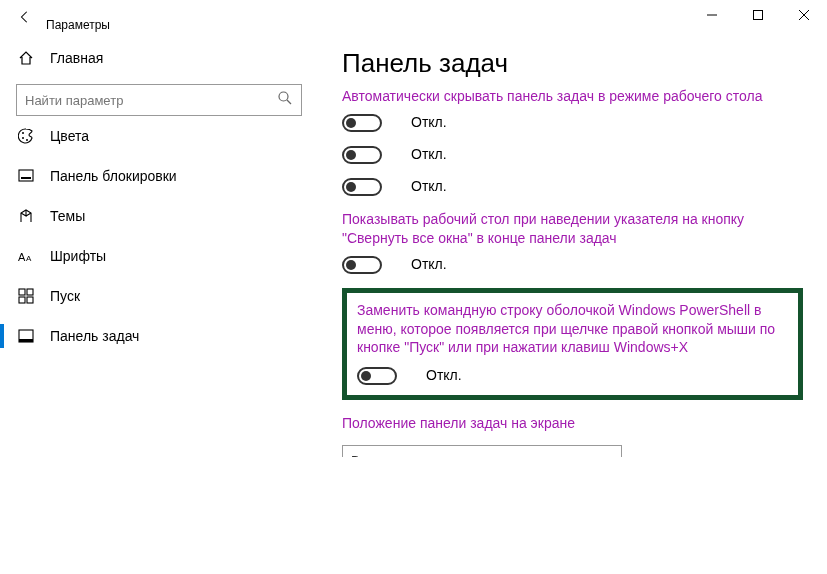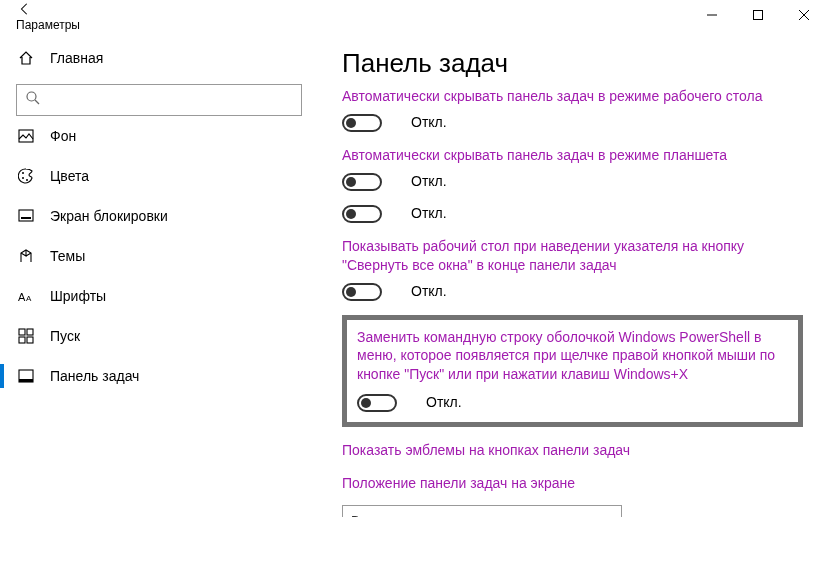--- a/index.html
+++ b/index.html
@@ -1,17 +1,17 @@
 <!DOCTYPE html>
 <html><head>
   <meta charset="utf-8">
   <style>
     * { margin: 0; padding: 0; box-sizing: border-box; font-family: "Segoe UI", Tahoma, sans-serif; }
     body { background: #fff; width: 827px; height: 574px; overflow: hidden; position: relative; }
-    .titlebar { height: 32px; display: flex; align-items: flex-start; padding-left: 10px; flex-direction: column; }
+    .titlebar { height: 32px; display: flex; align-items: flex-end; padding-left: 10px; }
     .titlebar-back { width: 30px; height: 30px; display: flex; align-items: center; justify-content: center; cursor: pointer; }
     .titlebar-title { font-size: 12px; margin-left: 6px; color: #000; }
     .win-controls { position: absolute; top: 0; right: 0; display: flex; }
     .win-btn { width: 46px; height: 30px; display: flex; align-items: center; justify-content: center; cursor: pointer; }
     .win-btn svg { width: 10px; height: 10px; }
     .container { display: flex; height: calc(100% - 32px); }
     .sidebar { width: 318px; padding: 10px 0 8px 0; }
     .home-row { display: flex; align-items: center; padding: 8px 16px; cursor: pointer; }
     .home-row .icon { width: 20px; display: flex; justify-content: center; }
     .home-row .label { margin-left: 14px; font-size: 14px; color: #000; }
@@ -26,21 +26,21 @@
     .content { flex: 1; padding: 16px 24px 0 24px; overflow: hidden; }
     .page-title { font-size: 26px; font-weight: 400; margin-bottom: 8px; color: #000; }
     .setting-block { margin-bottom: 14px; }
     .setting-desc { font-size: 14px; color: #a21caf; line-height: 1.35; margin-bottom: 8px; }
     .toggle-row { display: flex; gap: 29px; }
     .toggle { width: 40px; height: 18px; border: 2px solid #333; border-radius: 10px; position: relative; cursor: pointer; background: #fff; }
     .toggle .knob { width: 10px; height: 10px; background: #333; border-radius: 50%; position: absolute; top: 2px; left: 2px; }
     .toggle.on { background: #0078d4; border-color: #0078d4; }
     .toggle.on .knob { background: #fff; left: auto; right: 2px; }
     .toggle-label { font-size: 14px; color: #000; }
-    .highlight-box { border: 5px solid #737373; padding: 8px 10px 10px 10px; margin-bottom: 14px; }
+    .highlight-box { border: 5px solid #14532d; padding: 8px 10px 10px 10px; margin-bottom: 14px; }
     .highlight-box .setting-desc { margin-bottom: 10px; }
     .first-cut .setting-desc { white-space: nowrap; overflow: hidden; }
     .dropdown { border: 1px solid #999; height: 30px; width: 280px; display: flex; align-items: center; justify-content: space-between; padding: 0 8px; margin-top: 4px; cursor: pointer; }
     .dropdown .dd-label { font-size: 13px; color: #333; }
     .dd-cutoff { height: 16px; overflow: hidden; }
   </style>
 </head>
 <body>
 
 <div class="titlebar">
@@ -76,59 +76,51 @@
     <div class="home-row">
       <span class="icon">
         <svg width="16" height="16" viewBox="0 0 16 16">
             <path d="M2 8 L8 2 L14 8 M4 7 V14 H12 V7" stroke="#000" stroke-width="1.2" fill="none"></path>
           </svg>
       </span>
       <span class="label">Главная</span>
     </div>
 
     <div class="search-box">
+      <input type="text" placeholder="Найти параметр" style="">
       <span>
         <svg class="search-icon" viewBox="0 0 16 16">
             <circle cx="6.5" cy="6.5" r="4.5" stroke="#666" stroke-width="1.2" fill="none"></circle>
             <line x1="10" y1="10" x2="14" y2="14" stroke="#666" stroke-width="1.2"></line>
           </svg>
       </span>
     </div>
 
 
-    <div class="nav-item">
-      <span class="icon">
-          <svg width="16" height="16" viewBox="0 0 16 16">
-            <rect x="1" y="2" width="14" height="12" stroke="#000" stroke-width="1.1" fill="none"></rect>
-            <path d="M1 11 L5 7 L8 10 L11 6 L15 11" stroke="#000" stroke-width="1.1" fill="none"></path>
-          </svg>
-        </span>
-      <span class="label">Фон</span>
-    </div>
 
     <div class="nav-item">
       <span class="icon">
           <svg width="16" height="16" viewBox="0 0 16 16">
             <path d="M8 1 A7 7 0 1 0 14 10 C14 8 11 9 11 7 C11 5 14 5 14 3 C13 2 10 1 8 1 Z" stroke="#000" stroke-width="1.1" fill="none"></path>
             <circle cx="5" cy="5" r="1" fill="#000"></circle>
             <circle cx="5" cy="10" r="1" fill="#000"></circle>
             <circle cx="9" cy="12" r="1" fill="#000"></circle>
           </svg>
         </span>
       <span class="label">Цвета</span>
     </div>
 
     <div class="nav-item">
       <span class="icon">
           <svg width="16" height="16" viewBox="0 0 16 16">
             <rect x="1" y="2" width="14" height="11" stroke="#000" stroke-width="1.1" fill="none"></rect>
             <rect x="3" y="9" width="10" height="2" fill="#000"></rect>
           </svg>
         </span>
-      <span class="label">Экран блокировки</span>
+      <span class="label">Панель блокировки</span>
     </div>
 
     <div class="nav-item">
       <span class="icon">
           <svg width="16" height="16" viewBox="0 0 16 16">
             <path d="M3 14 L3 5 L8 2 L13 5 L13 14" stroke="#000" stroke-width="1.1" fill="none"></path>
             <path d="M8 2 L8 8 L3 5 M8 8 L13 5" stroke="#000" stroke-width="1.1" fill="none"></path>
           </svg>
         </span>
       <span class="label">Темы</span>
@@ -174,21 +166,20 @@
       <div class="setting-desc">Автоматически скрывать панель задач в режиме рабочего стола</div>
       <div class="toggle-row">
         <div class="toggle">
             <div class="knob"></div>
           </div>
         <span class="toggle-label">Откл.</span>
       </div>
     </div>
 
     <div class="setting-block">
-      <div class="setting-desc">Автоматически скрывать панель задач в режиме планшета</div>
       <div class="toggle-row">
         <div class="toggle">
             <div class="knob"></div>
           </div>
         <span class="toggle-label">Откл.</span>
       </div>
     </div>
 
     <div class="setting-block">
       <div class="toggle-row">
@@ -213,21 +204,20 @@
       <div class="setting-desc">Заменить командную строку оболочкой Windows PowerShell в меню, которое появляется при щелчке правой кнопкой мыши по кнопке "Пуск" или при нажатии клавиш Windows+X</div>
       <div class="toggle-row">
         <div class="toggle">
             <div class="knob"></div>
           </div>
         <span class="toggle-label">Откл.</span>
       </div>
     </div>
 
     <div class="setting-block">
-      <div class="setting-desc">Показать эмблемы на кнопках панели задач</div>
     </div>
 
     <div class="setting-block">
       <div class="setting-desc">Положение панели задач на экране</div>
       <div class="dd-cutoff">
         <div class="dropdown">
           <span class="dd-label">Внизу</span>
           <span><svg width="10" height="10" viewBox="0 0 10 10">
                 <path d="M1 3 L5 7 L9 3" stroke="#333" stroke-width="1.2" fill="none"></path>
               </svg></span>

